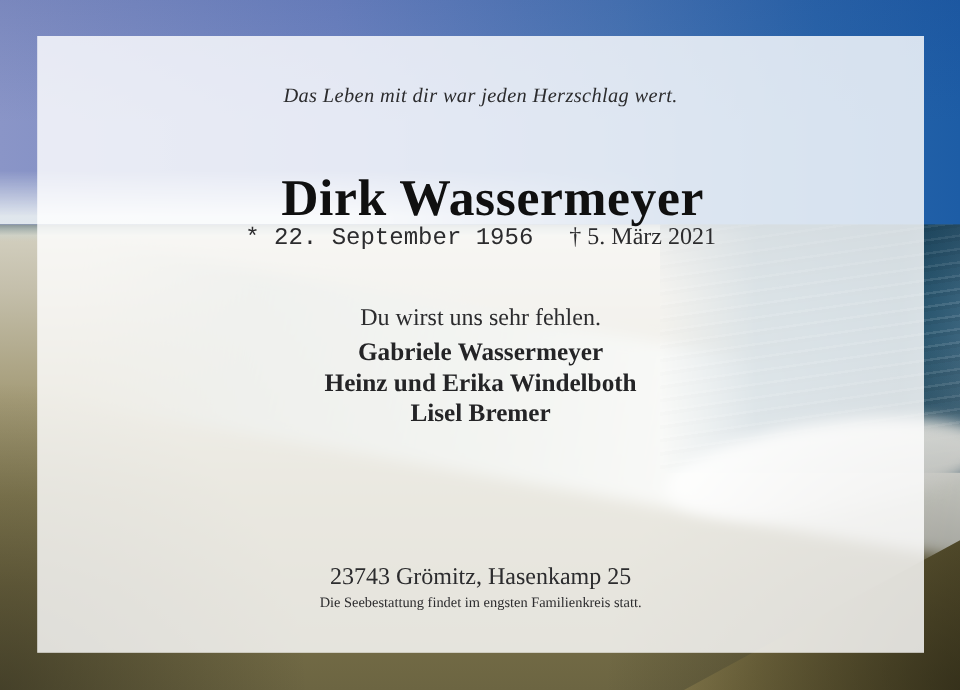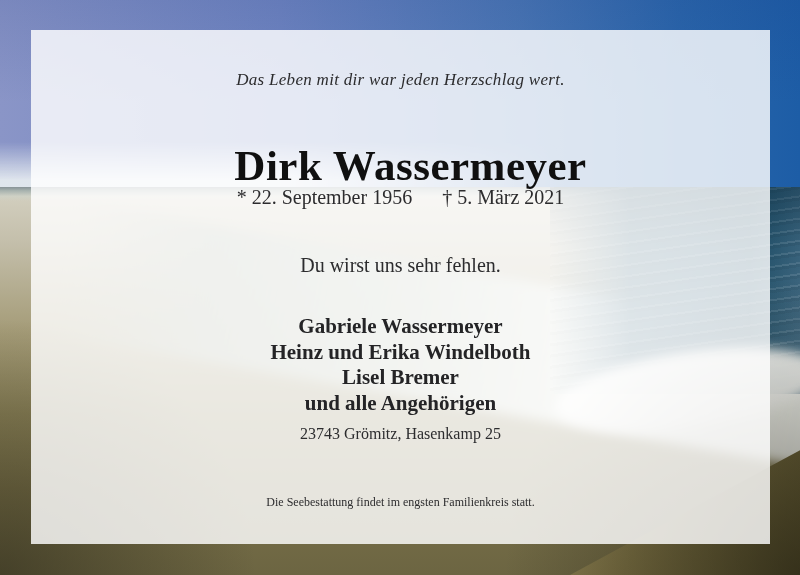--- a/index.html
+++ b/index.html
@@ -93,28 +93,28 @@
   .epitaph {
     top: 40px; font-style: italic; font-size: 17px;
     letter-spacing: 0.3px; color: #38383a;
   }
   .deceased-name {
     position: absolute; left: 0; top: 101px; width: 100%; margin: 10px;
     text-align: center; font-weight: bold; font-size: 43px;
     line-height: 50px; color: #101010; letter-spacing: 0.5px;
   }
   .dates { top: 156px; font-size: 20px; color: #2b2b2d; }
-  .dates .birth { margin-right: 30px; }
+  .dates .birth { margin-right: 30px; font-family: Liberation Mono, monospace; }
   .farewell { top: 224px; font-size: 20px; }
   .mourners {
     position: absolute; left: 0; top: 251px; width: 100%;
     text-align: center; font-weight: bold; font-size: 21px;
-    line-height: 25.6px; color: #242426; margin-top: 33px;
+    line-height: 25.6px; color: #242426;
   }
-  .address { top: 395px; font-size: 16px; }
+  .address { top: 440px; font-size: 20px; }
   .closing { top: 465px; font-size: 12px; }
 </style>
 </head>
 <body>
 
 <div class="screenshot">
 
   <div class="photo-layer sand"></div>
   <div class="photo-layer foam-band"></div>
   <div class="photo-layer surf-line"></div>
@@ -134,21 +134,20 @@
     <div class="line dates">
       <span class="birth">* 22. September 1956</span><span class="death">† 5. März 2021</span>
     </div>
 
     <div class="line farewell">Du wirst uns sehr fehlen.</div>
 
     <div class="mourners">
       <div>Gabriele Wassermeyer</div>
       <div>Heinz und Erika Windelboth</div>
       <div>Lisel Bremer</div>
-      <div>und alle Angehörigen</div>
     </div>
 
     <div class="line address">23743 Grömitz, Hasenkamp 25</div>
 
     <div class="line closing">Die Seebestattung findet im engsten Familienkreis statt.</div>
 
   </main>
 </div>
 
 </body></html>

